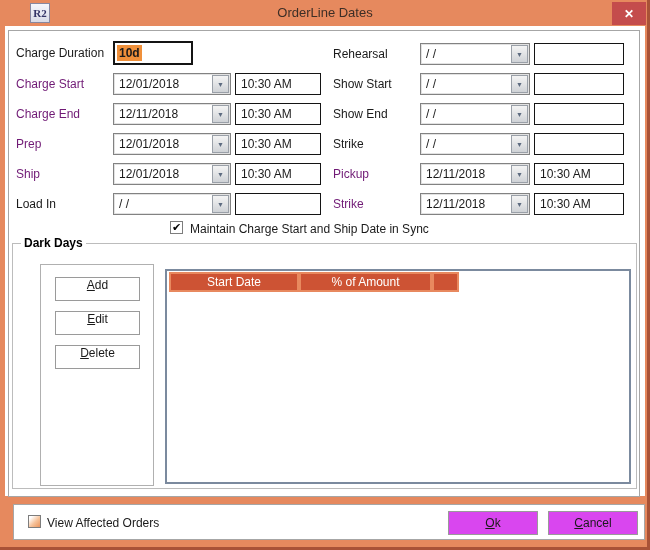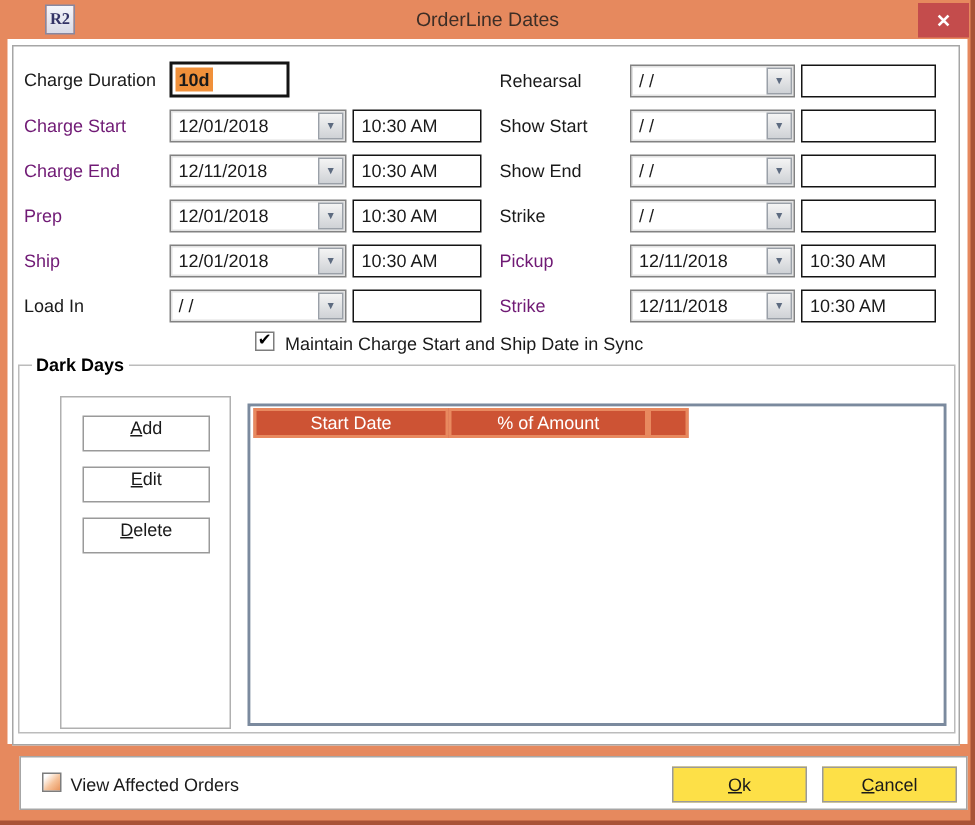--- a/index.html
+++ b/index.html
@@ -67,21 +67,21 @@
   .grid-hcell{background:#cd5334;border:2px solid #e8895f;box-sizing:border-box;
     color:#fff;text-align:center;line-height:16px;height:20px;margin-top:1px;
     overflow:hidden;white-space:nowrap;}
   .ghc1{width:130px;margin-left:2px;}
   .ghc2{width:132px;}
   .ghc3{width:133px;}
   .ghc4{width:27px;}
   .grid-body{position:absolute;left:0;right:0;top:22px;bottom:0;background:#fff;}
   
   .footer-btn{position:absolute;top:6px;width:90px;height:24px;border:1px solid #9a9a9a;
-    background:#fde047;box-sizing:border-box;display:flex;align-items:center;justify-content:center;
+    background:#d946ef;box-sizing:border-box;display:flex;align-items:center;justify-content:center;
     cursor:default;}
 </style>
 </head>
 <body>
 
 <div class="titlebar">
   <div class="app-icon">R2</div>
   <div class="title-text">OrderLine Dates</div>
   <div class="close-btn">
     <span>✕</span>

